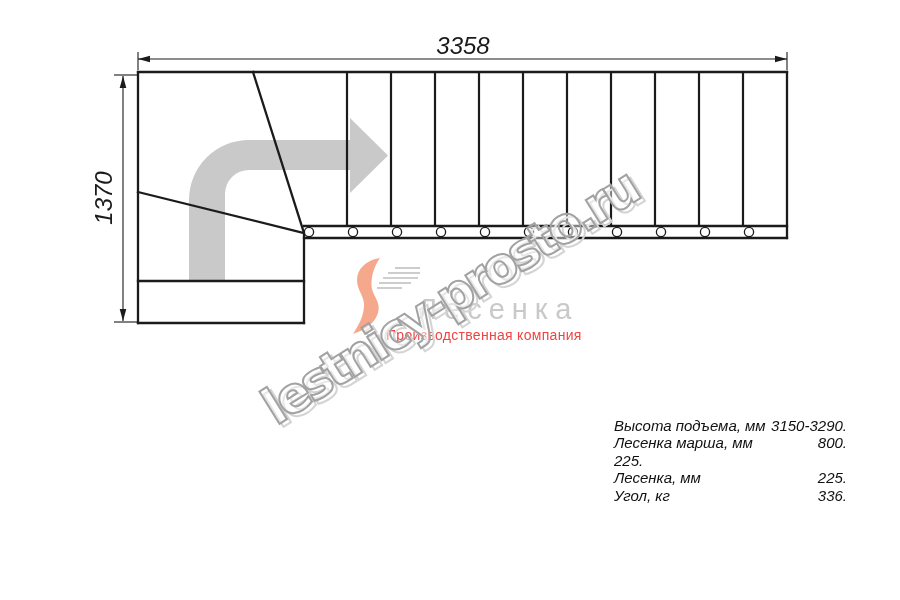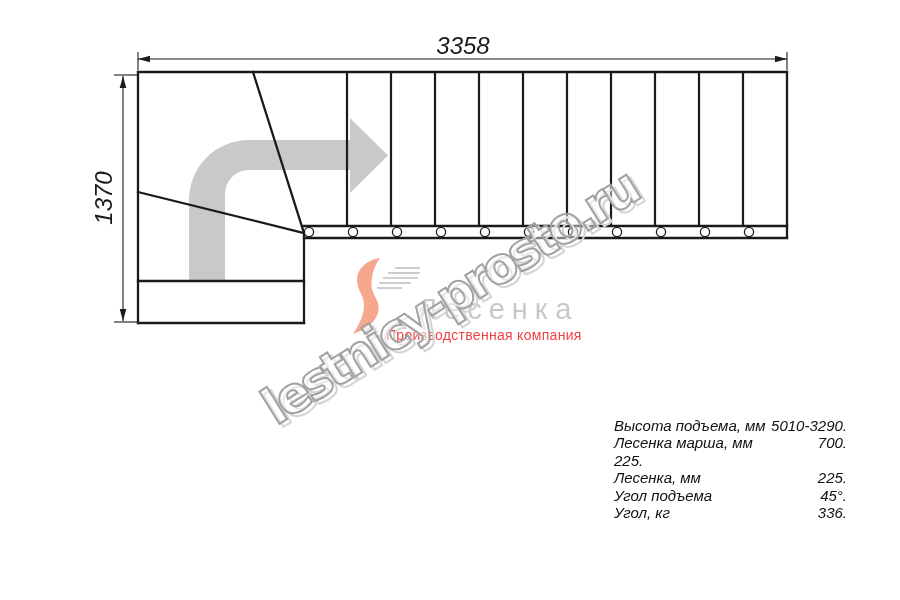--- a/index.html
+++ b/index.html
@@ -107,36 +107,32 @@
         <line x1="27" y1="33" x2="52" y2="33"></line>
       </g>
     </svg>
     <span class="name">Лесенка</span>
     <span class="tagline">Производственная компания</span>
   </div>
 
   <div id="specs">
     <div class="row">
       <span class="lbl">Высота подъема, мм</span>
-      <span class="val">5010-3290.</span>
+      <span class="val">3150-3290.</span>
     </div>
     <div class="row">
       <span class="lbl">Лесенка марша, мм</span>
-      <span class="val">700.</span>
+      <span class="val">800.</span>
     </div>
     <div class="row">
       <span class="val">225.</span>
     </div>
     <div class="row">
       <span class="lbl">Лесенка, мм</span>
       <span class="val">225.</span>
-    </div>
-    <div class="row">
-      <span class="lbl">Угол подъема</span>
-      <span class="val">45°.</span>
     </div>
     <div class="row">
       <span class="lbl">Угол, кг</span>
       <span class="val">336.</span>
     </div>
   </div>
 
   <svg id="wm" class="layer" width="900" height="600" viewBox="0 0 900 600">
     <text transform="translate(280,429) rotate(-32)" font-family="DejaVu Sans, sans-serif" font-size="50" font-weight="bold" letter-spacing="-4" fill="none" stroke="#d4d4d4" stroke-width="2">lestnicy-prosto.ru</text>
     <text transform="translate(276,426) rotate(-32)" font-family="DejaVu Sans, sans-serif" font-size="50" font-weight="bold" letter-spacing="-4" fill="rgba(255,255,255,0.45)" stroke="#a2a2a2" stroke-width="2">lestnicy-prosto.ru</text>

